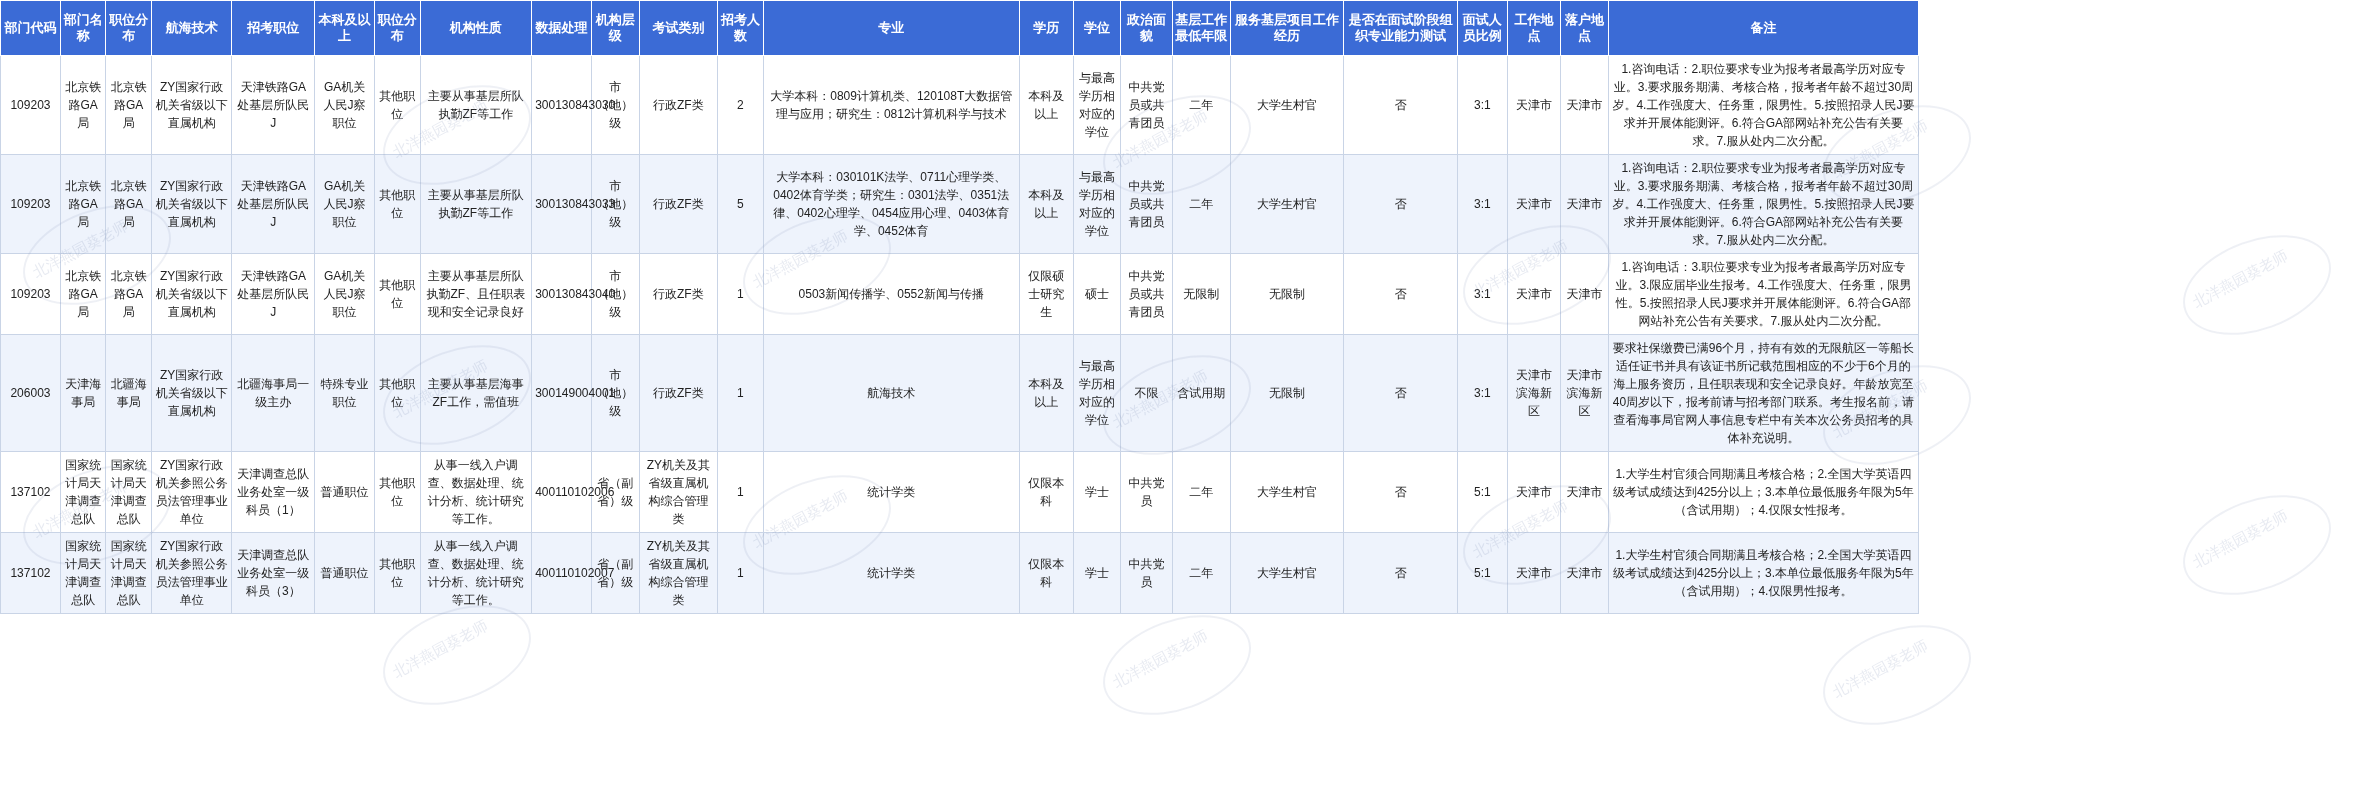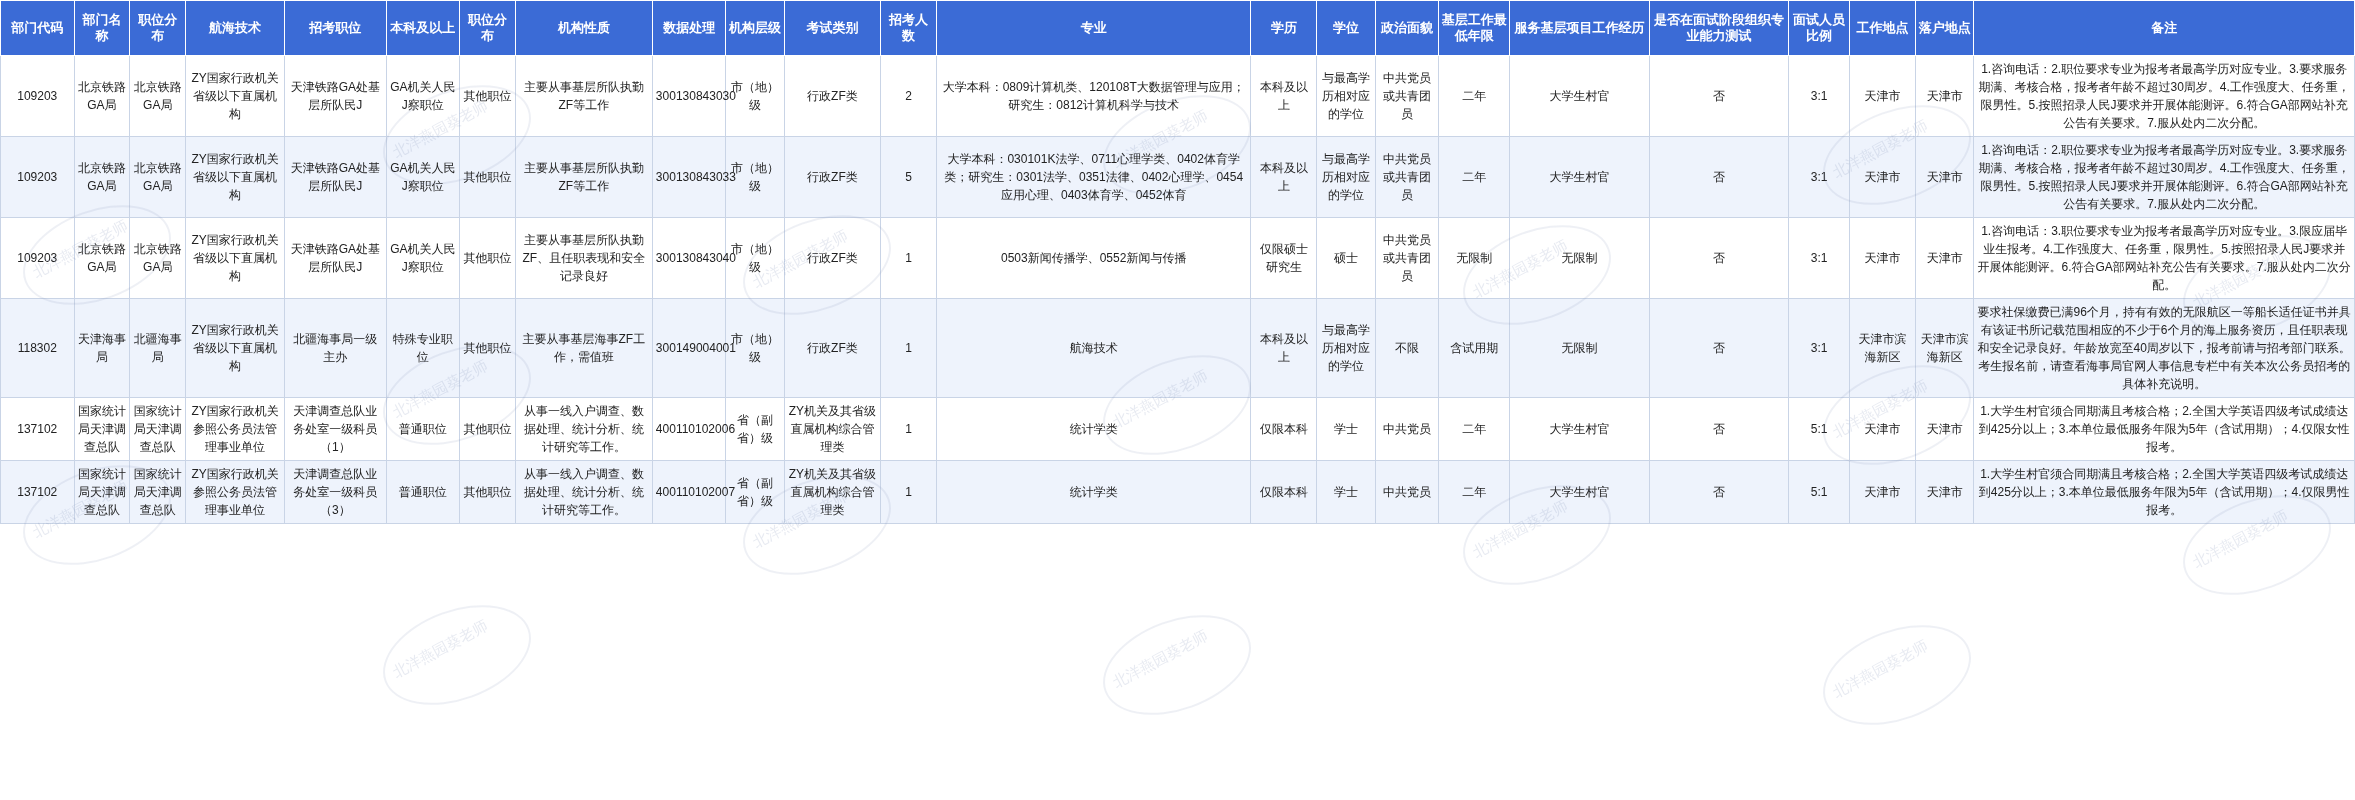--- a/index.html
+++ b/index.html
@@ -11,21 +11,21 @@
   #page {
     width: 2355px;
     height: 800px;
     position: relative;
     overflow: hidden;
     background: #ffffff;
   }
   table.jobs {
     border-collapse: collapse;
     table-layout: fixed;
-    width: 2355px;
+    width: 1919px;
     position: relative;
     z-index: 2;
   }
   table.jobs th {
     background: #3b6bd6;
     color: #ffffff;
     font-size: 13px;
     font-weight: bold;
     text-align: center;
     vertical-align: middle;
@@ -228,21 +228,21 @@
         <td>中共党员或共青团员</td>
         <td>无限制</td>
         <td>无限制</td>
         <td>否</td>
         <td>3:1</td>
         <td>天津市</td>
         <td>天津市</td>
         <td class="left">1.咨询电话：3.职位要求专业为报考者最高学历对应专业。3.限应届毕业生报考。4.工作强度大、任务重，限男性。5.按照招录人民J要求并开展体能测评。6.符合GA部网站补充公告有关要求。7.服从处内二次分配。</td>
       </tr>
       <tr class="alt">
-        <td>118302</td>
+        <td>206003</td>
         <td>天津海事局</td>
         <td>北疆海事局</td>
         <td>ZY国家行政机关省级以下直属机构</td>
         <td>北疆海事局一级主办</td>
         <td>特殊专业职位</td>
         <td>其他职位</td>
         <td class="left">主要从事基层海事ZF工作，需值班</td>
         <td>300149004001</td>
         <td>市（地）级</td>
         <td>行政ZF类</td>

